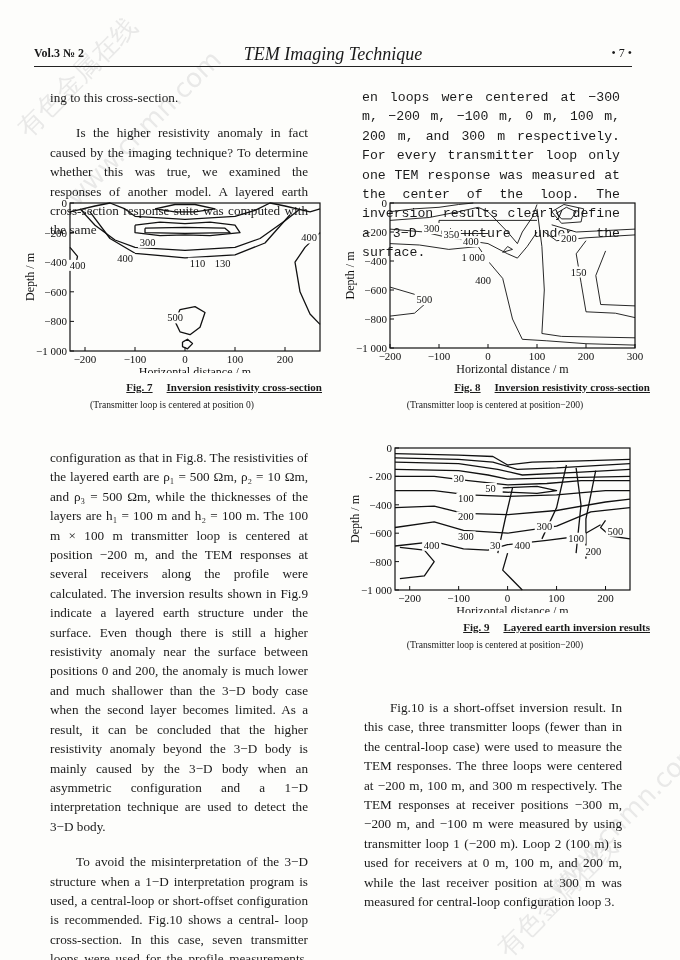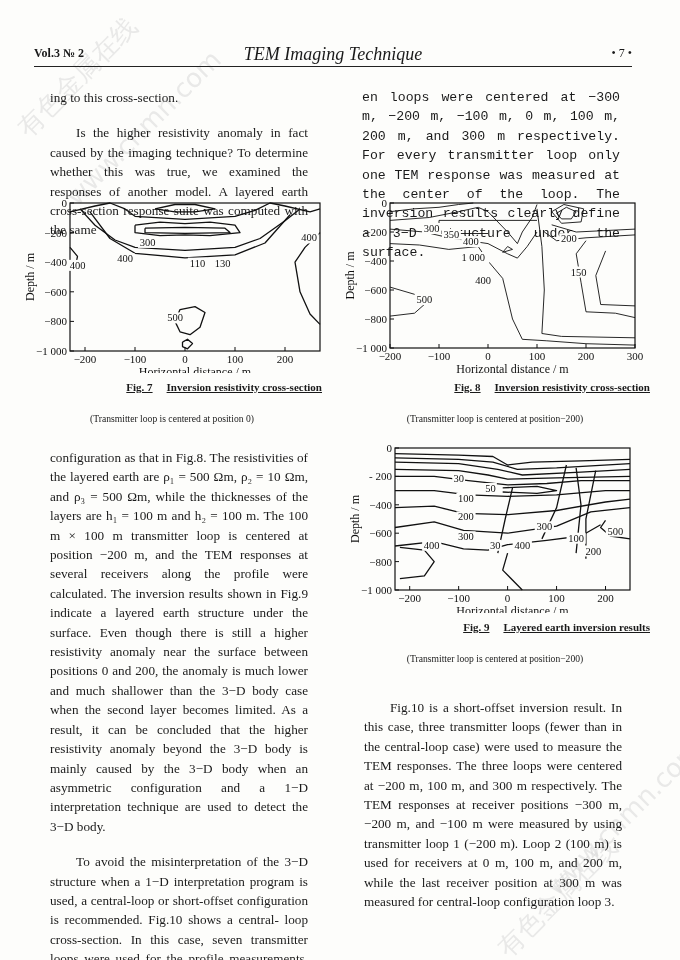--- a/index.html
+++ b/index.html
@@ -9,21 +9,21 @@
   .hdr-vol { position:absolute; left:0; top:2px; font-size:12px; font-weight:bold; }
   .hdr-title { position:absolute; left:0; right:0; top:0; text-align:center; font-size:18px; font-style:italic; }
   .hdr-page { position:absolute; right:0; top:2px; font-size:12px; }
   .col { position:absolute; font-size:13.2px; line-height:19.4px; text-align:justify; }
   .col p { margin:16px; }
   .indent { text-indent:26px; }
   .fig { position:absolute; }
   .fig svg { display:block; }
   .cap { text-align:right; font-size:11px; font-weight:bold; margin-top:8px;text-decoration:underline; }
   .cap .num { margin-right:14px; }
-  .subcap { text-align:center; font-size:9.6px; margin-top:20px; }
+  .subcap { text-align:center; font-size:9.6px; margin-top:6px; }
   .tick { font-size:11px; font-family:"Liberation Serif", serif; }
   .lbl { font-size:10.5px; font-family:"Liberation Serif", serif; }
   .axl { font-size:12px; font-family:"Liberation Serif", serif; }
   .wm { position:absolute; color:#d9d9d9; font-size:26px; font-family:"DejaVu Sans", sans-serif; transform:rotate(-45deg); transform-origin:left top; opacity:0.55; white-space:nowrap; }
 </style>
 </head>
 <body>
 
 <div class="wm" style="left:10px;top:120px;">有色金属在线</div>
 <div class="wm" style="left:60px;top:190px;">www.cnmn.com</div>

